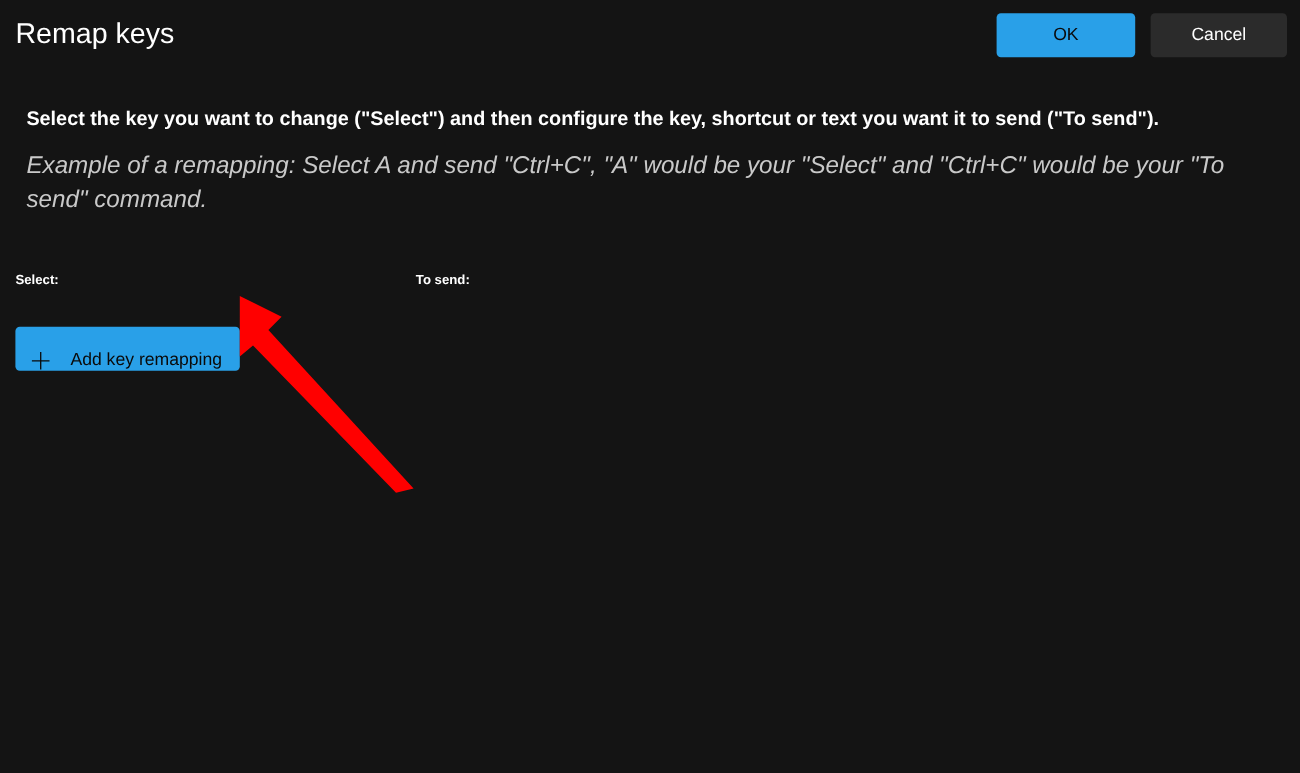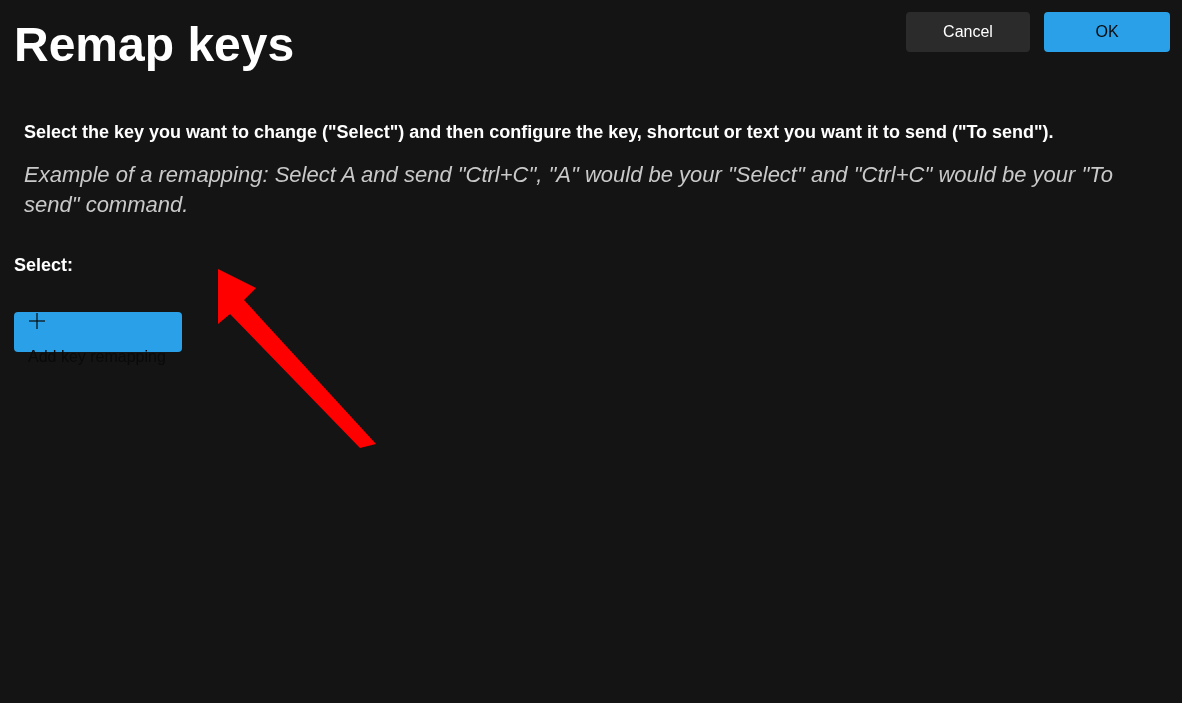--- a/index.html
+++ b/index.html
@@ -16,22 +16,22 @@
       overflow: hidden;
       position: relative;
     }
     .header {
       display: flex;
       justify-content: space-between;
       align-items: flex-start;
       padding: 14px 12px 0 14px;
     }
     .title {
-      font-size: 48px;
-      font-weight: 700;
+      font-size: 26px;
+      font-weight: 400;
       color: #ffffff;
       line-height: 1.3;
     }
     .header-buttons {
       display: flex;
       gap: 14px;
       margin-top: -2px;
     }
     .btn {
       height: 40px;
@@ -78,42 +78,42 @@
       padding: 0 14px;
       margin-top: 34px;
     }
     .column-select {
       width: 364px;
     }
     .column-send {
       flex: 1;
     }
     .column-label {
-      font-size: 18px;
+      font-size: 12px;
       font-weight: 600;
       color: #ffffff;
+      margin-top: 16px;
     }
     .add-btn-row {
       padding: 0 14px;
       margin-top: 36px;
     }
     .btn-add {
       background: #29a0e8;
       color: #0a0a0a;
       height: 40px;
       border: none;
       border-radius: 4px;
       font-size: 16px;
       font-family: inherit;
       cursor: pointer;
       display: inline-flex;
-      align-items: flex-start;
+      align-items: flex-end;
       padding: 0 16px 0 14px;
       gap: 18px;
-      flex-direction: column;
     }
     .plus-icon {
       font-size: 22px;
       font-weight: 300;
       line-height: 1;
       display: flex;
       align-items: center;
     }
     .annotation-arrow {
       position: absolute;
@@ -121,33 +121,36 @@
       top: 264px;
       pointer-events: none;
     }
   </style>
 </head>
 <body>
 
 <div class="header">
   <h1 class="title">Remap keys</h1>
   <div class="header-buttons">
+    <button class="btn btn-ok">OK</button>
     <button class="btn btn-cancel">Cancel</button>
-    <button class="btn btn-ok">OK</button>
   </div>
 </div>
 
 <div class="description-block">
   <p class="description-main">Select the key you want to change ("Select") and then configure the key, shortcut or text you want it to send ("To send").</p>
   <p class="description-example">Example of a remapping: Select A and send "Ctrl+C", "A" would be your "Select" and "Ctrl+C" would be your "To send" command.</p>
 </div>
 
 <div class="columns">
   <div class="column-select">
     <div class="column-label">Select:</div>
+  </div>
+  <div class="column-send">
+    <div class="column-label">To send:</div>
   </div>
 </div>
 
 <div class="add-btn-row">
   <button class="btn-add">
     <span class="plus-icon">
       <svg width="18" height="18" viewBox="0 0 18 18">
         <line x1="9" y1="1" x2="9" y2="17" stroke="#0a0a0a" stroke-width="1.2"></line>
         <line x1="1" y1="9" x2="17" y2="9" stroke="#0a0a0a" stroke-width="1.2"></line>
       </svg>

